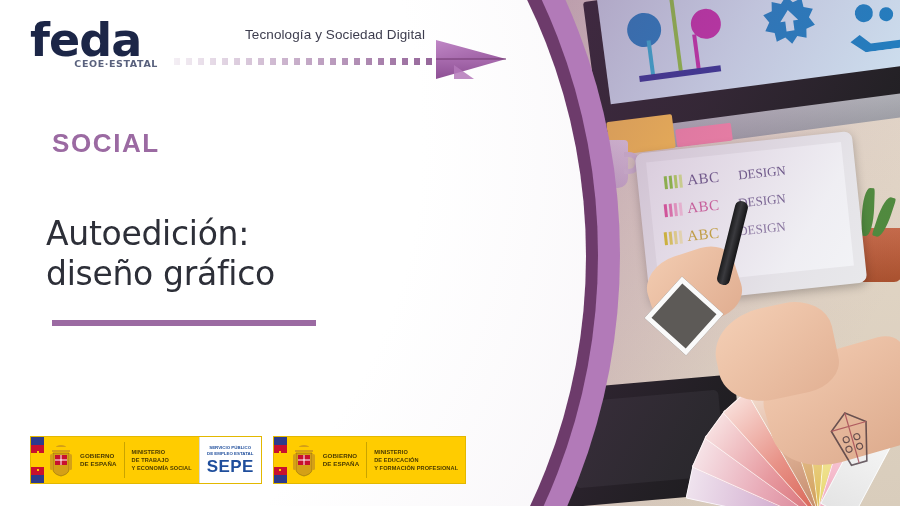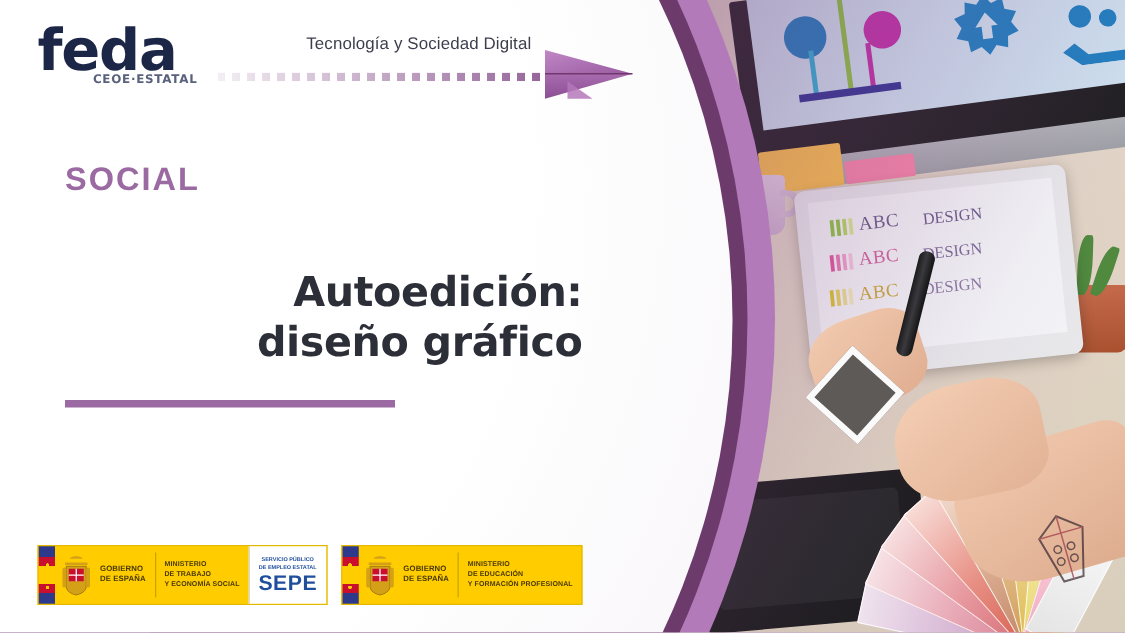--- a/index.html
+++ b/index.html
@@ -113,22 +113,22 @@
   .trail { position:absolute; left:14px; top:30px; width:280px; height:7px;
     background-image:repeating-linear-gradient(90deg,#8e5b93 0 6px, transparent 6px 12px);
     -webkit-mask-image:linear-gradient(90deg, rgba(0,0,0,.10), rgba(0,0,0,1));
     mask-image:linear-gradient(90deg, rgba(0,0,0,.10), rgba(0,0,0,1)); }
   .plane { position:absolute; left:272px; top:6px; width:78px; height:50px; }
 
   
   .curso { position:absolute; left:52px; top:128px; font-weight:700; font-size:26px;
     color:#9b6aa2; letter-spacing:1.6px; }
   .title { position:absolute; left:46px; top:214px; width:420px;
-    font-family:"DejaVu Sans", sans-serif; font-weight:700; font-size:33px;
-    line-height:1.22; color:#2d2f38; letter-spacing:-.3px;text-align:right; }
+    font-family:"DejaVu Sans", sans-serif; font-weight:400; font-size:33px;
+    line-height:1.22; color:#2d2f38; letter-spacing:-.3px; }
   .rule { position:absolute; left:52px; top:320px; width:264px; height:6px; background:#9b6aa2; }
 
   
   .footer { position:absolute; left:30px; top:436px; display:flex; align-items:center; gap:11px; }
   .gov { display:flex; align-items:stretch; height:48px; background:#fc0; border:1px solid #e3b800; }
   .flagbar { width:13px; background:linear-gradient(180deg,#2d3a8c 0 18%,#c8102e 18% 34%,#fc0 34% 66%,#c8102e 66% 82%,#2d3a8c 82% 100%); position:relative; }
   .flagbar::after { content:""; position:absolute; left:3.5px; top:10px; width:6px; height:28px;
     background:radial-gradient(circle at 50% 18%, #fc0 1.4px, transparent 1.5px),
                radial-gradient(circle at 50% 50%, #fc0 1.4px, transparent 1.5px),
                radial-gradient(circle at 50% 82%, #fc0 1.4px, transparent 1.5px); }

